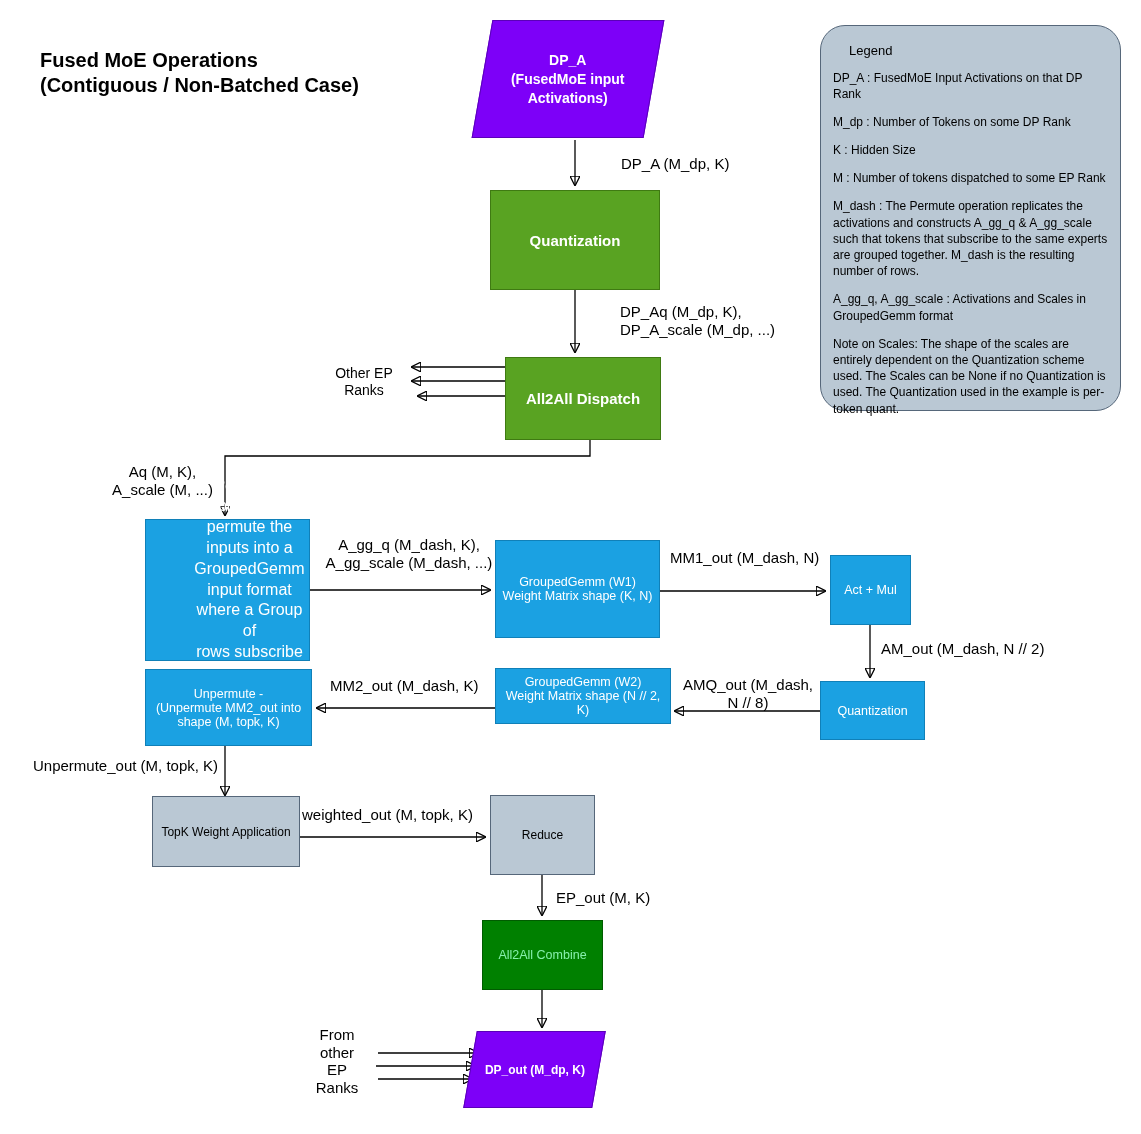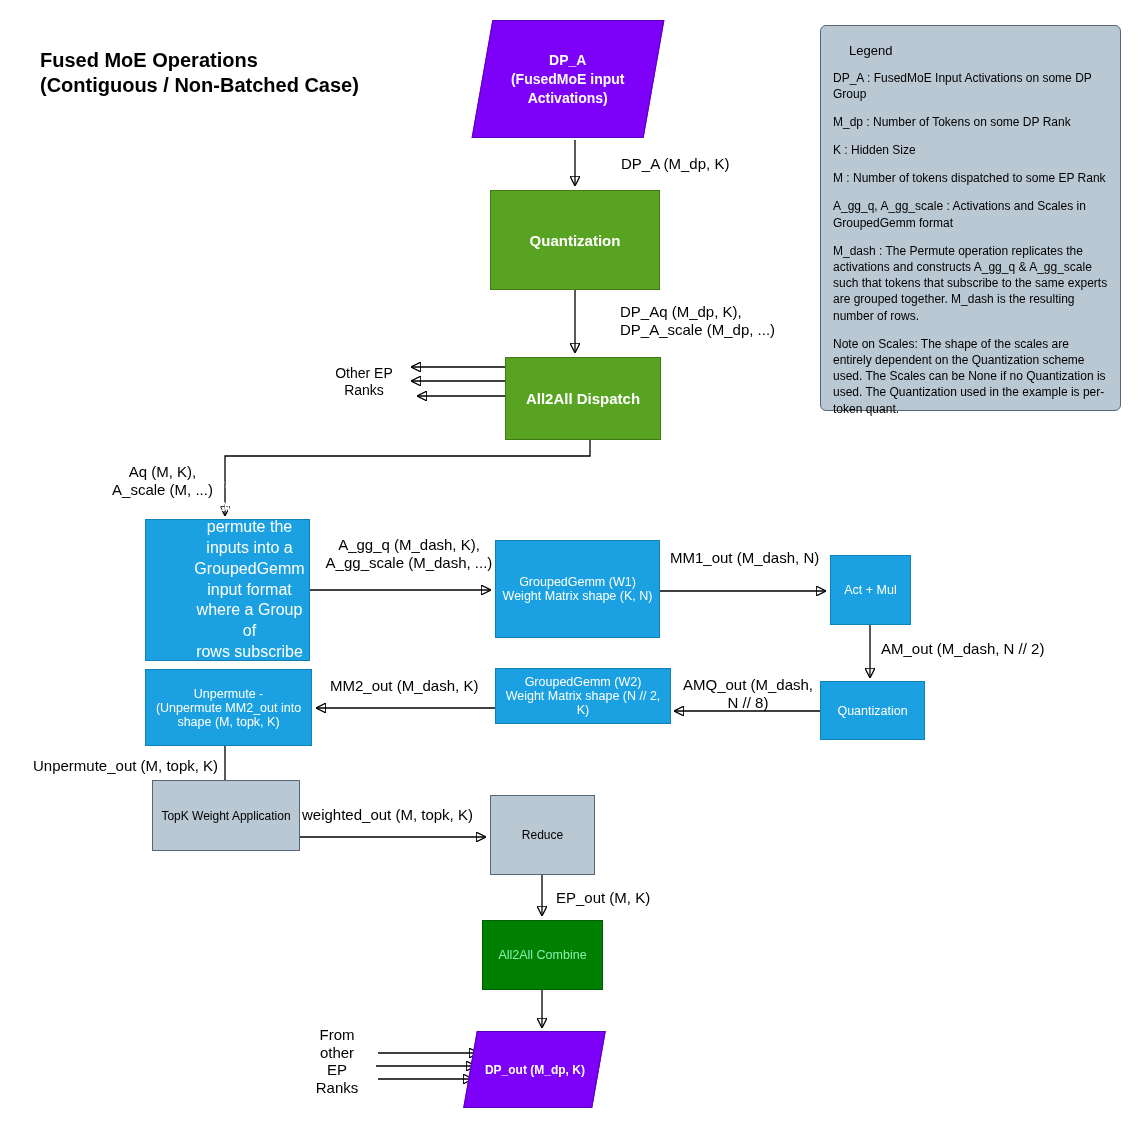--- a/index.html
+++ b/index.html
@@ -35,21 +35,21 @@
   .center { text-align:center; }
 
   #diagram-title {
     position:absolute; left:40px; top:48px; width:385px; z-index:3;
     font-size:20px; font-weight:700; text-align:left; line-height:1.25;
     white-space:pre-line;
   }
 
   #legend-panel {
     position:absolute; left:820px; top:25px; width:301px; height:386px; z-index:2;
-    background:var(--legend_bg); border:1.5px solid #56677a; border-radius:6px;
+    background:var(--legend_bg); border:1.5px solid #56677a; border-radius:25px;
     box-sizing:border-box; padding:16px 10px 10px 10px; font-size:12px; line-height:1.35;
   }
   .legend-title { margin:0 0 10px 18px; font-size:13px; }
   .legend-item { margin:0 0 12px 2px; }
 </style>
 </head>
 <body>
 
 <div id="canvas">
 
@@ -122,21 +122,21 @@
     <div class="label">GroupedGemm (W2)
 Weight Matrix shape (N // 2, K)</div>
   </div>
 
   <div class="node blue" style="left:145px;top:669px;width:167px;height:77px">
     <div class="label">Unpermute -
 (Unpermute MM2_out  into
 shape (M, topk, K)</div>
   </div>
 
-  <div class="node graybox" style="left:152px;top:780px;width:148px;height:71px">
+  <div class="node graybox" style="left:152px;top:796px;width:148px;height:71px">
     <div class="label">TopK Weight Application</div>
   </div>
 
   <div class="node graybox" style="left:490px;top:795px;width:105px;height:80px">
     <div class="label">Reduce</div>
   </div>
 
   <div class="node dkgreen" style="left:482px;top:920px;width:121px;height:70px">
     <div class="label">All2All Combine</div>
   </div>
@@ -162,22 +162,22 @@
   <div class="edge-label" style="left:33px;top:757px">Unpermute_out (M, topk, K)</div>
   <div class="edge-label" style="left:302px;top:806px">weighted_out (M, topk, K)</div>
   <div class="edge-label" style="left:556px;top:889px">EP_out (M, K)</div>
   <div class="edge-label center" style="left:306px;top:1026px;width:62px;line-height:1.18">From
 other
 EP
 Ranks</div>
 
   <div id="legend-panel">
     <div class="legend-title">Legend</div>
-    <p class="legend-item">DP_A : FusedMoE Input Activations on some DP Group</p>
+    <p class="legend-item">DP_A : FusedMoE Input Activations on that DP Rank</p>
     <p class="legend-item">M_dp : Number of Tokens on some DP Rank</p>
     <p class="legend-item">K : Hidden Size</p>
     <p class="legend-item">M : Number of tokens dispatched to some EP Rank</p>
+    <p class="legend-item">M_dash : The Permute operation replicates the activations and constructs A_gg_q &amp; A_gg_scale such that tokens that subscribe to the same experts are grouped together. M_dash is the resulting number of rows.</p>
     <p class="legend-item">A_gg_q, A_gg_scale : Activations and Scales in GroupedGemm format</p>
-    <p class="legend-item">M_dash : The Permute operation replicates the activations and constructs A_gg_q &amp; A_gg_scale such that tokens that subscribe to the same experts are grouped together. M_dash is the resulting number of rows.</p>
     <p class="legend-item">Note on Scales: The shape of the scales are entirely dependent on the Quantization scheme used. The Scales can be None if no Quantization is used. The Quantization used in the example is per-token quant.</p>
   </div>
 
 </div>
 
 </body></html>

